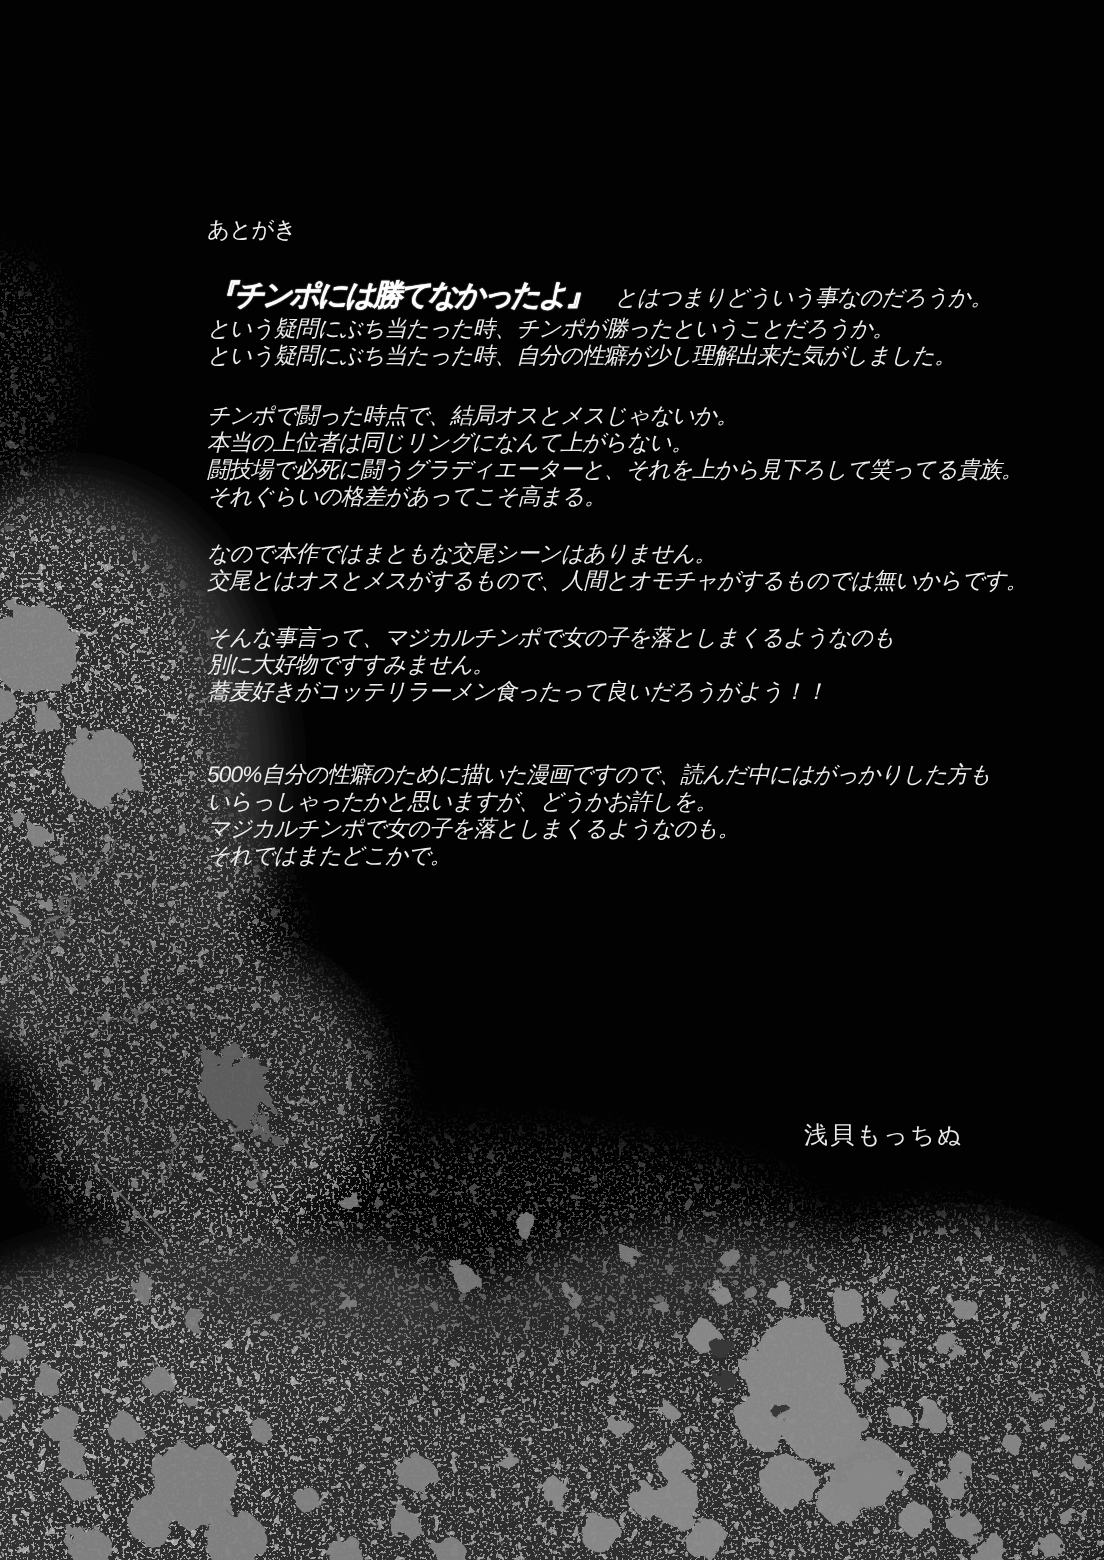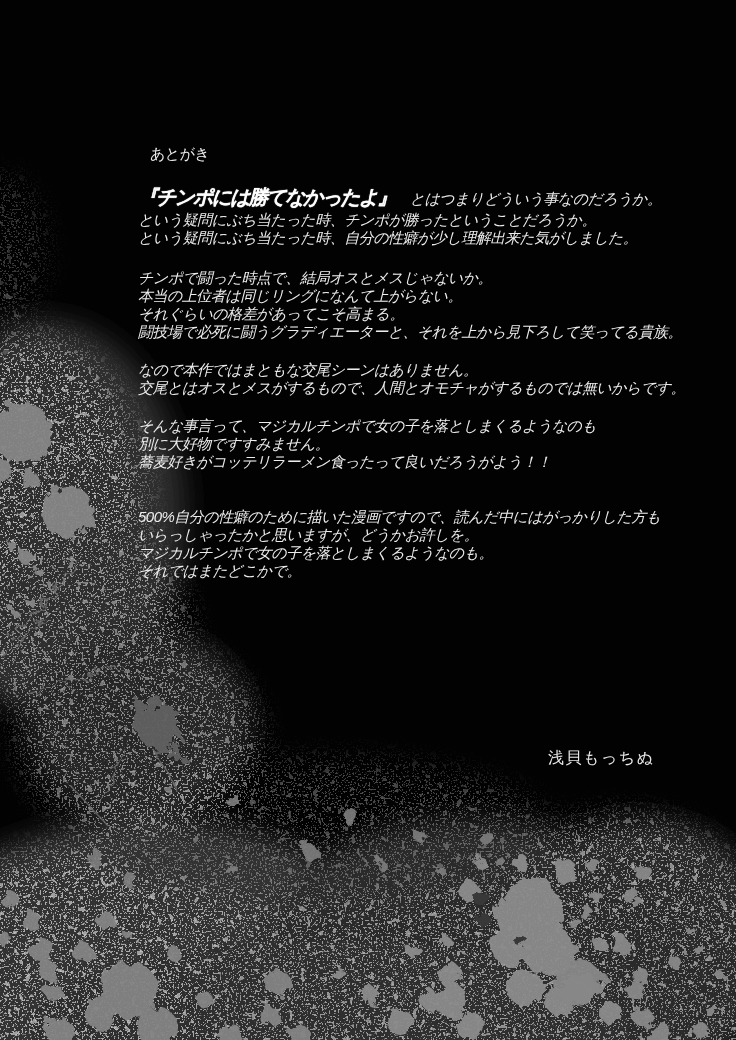--- a/index.html
+++ b/index.html
@@ -6,33 +6,33 @@
   .page {
     position:relative; width:736px; height:1040px; overflow:hidden;
     background:#020202;
     font-family:"Liberation Sans","DejaVu Sans",sans-serif;
   }
   .texture-svg { position:absolute; left:0; top:0; width:736px; height:1040px; }
   .content {
     position:absolute; left:138px; top:145px; width:585px;
     color:#ededed; font-size:15px; letter-spacing:-0.5px;
   }
-  .heading { height:18px; line-height:18px; margin:0 0 20px 12px; }
+  .heading { height:18px; line-height:18px; margin:0 0 20px 0; }
   .para { margin:0 0 20px 0;font-style:italic; }
   .para-opening { margin-bottom:22px; }
   .para-magical { margin-bottom:37px; }
   .line { height:18px; line-height:18px; white-space:nowrap; }
   .opening-line { height:28px; line-height:28px; }
   .bold-title {
     font-weight:bold; font-size:20px; letter-spacing:-2px; color:#fdfdfd;
     text-shadow:0 0 1px #fff;
   }
   .after-bold { letter-spacing:-0.5px; }
   .signature {
-    position:absolute; left:548px; top:748px;
+    position:absolute; left:536px; top:748px;
     color:#e9e9e9; font-size:16px; line-height:20px; letter-spacing:1.5px;
     white-space:nowrap;
   }
 </style>
 </head>
 <body>
 
 <div class="page">
 
   <svg class="texture-svg" viewBox="0 0 736 1040" aria-hidden="true">
@@ -227,22 +227,22 @@
 
     <div class="para para-opening">
       <div class="line opening-line"><span class="bold-title">『チンポには勝てなかったよ』</span><span class="after-bold">　とはつまりどういう事なのだろうか。</span></div>
       <div class="line">という疑問にぶち当たった時、チンポが勝ったということだろうか。</div>
       <div class="line">という疑問にぶち当たった時、自分の性癖が少し理解出来た気がしました。</div>
     </div>
 
     <div class="para">
       <div class="line">チンポで闘った時点で、結局オスとメスじゃないか。</div>
       <div class="line">本当の上位者は同じリングになんて上がらない。</div>
+      <div class="line">闘技場で必死に闘うグラディエーターと、それを上から見下ろして笑ってる貴族。</div>
       <div class="line">それぐらいの格差があってこそ高まる。</div>
-      <div class="line">闘技場で必死に闘うグラディエーターと、それを上から見下ろして笑ってる貴族。</div>
     </div>
 
 
     <div class="para">
       <div class="line">なので本作ではまともな交尾シーンはありません。</div>
       <div class="line">交尾とはオスとメスがするもので、人間とオモチャがするものでは無いからです。</div>
     </div>
 
     <div class="para para-magical">
       <div class="line">そんな事言って、マジカルチンポで女の子を落としまくるようなのも</div>

